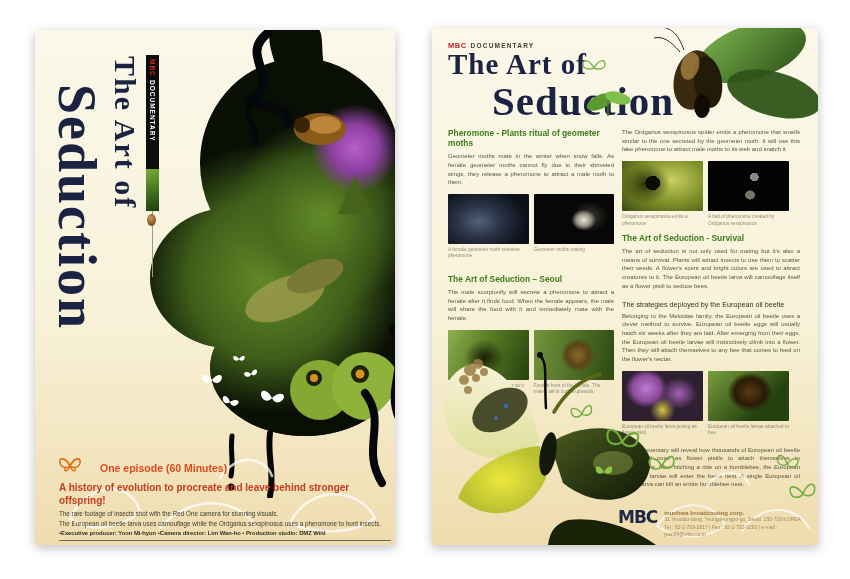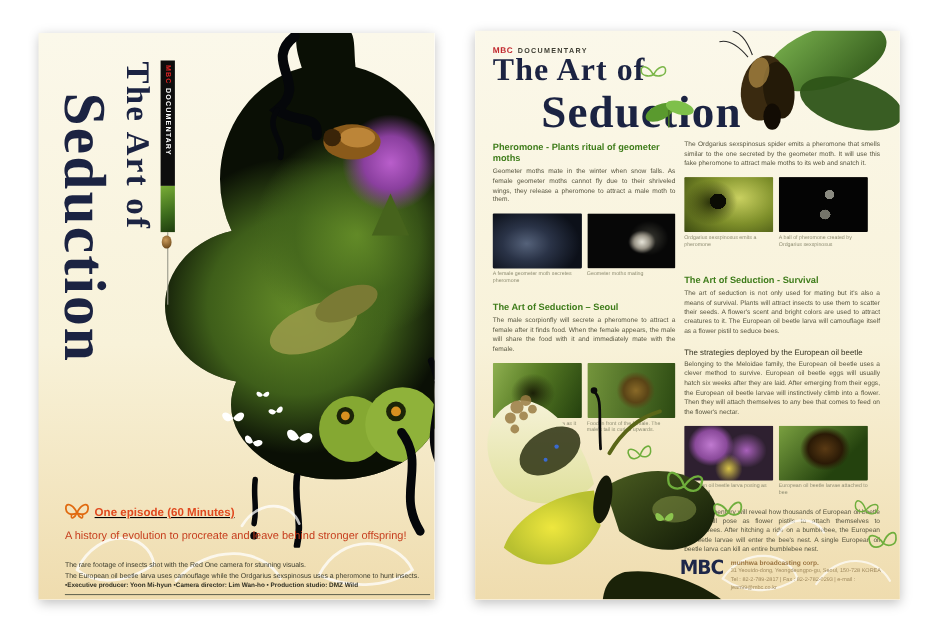--- a/index.html
+++ b/index.html
@@ -19,23 +19,23 @@
   .mbc-bar .doc{color:#ffffff;font-weight:bold;}
   .leaf-strip{left:111px;top:139px;width:13px;height:42px;
               background:linear-gradient(160deg,#79ad36 0%,#3c6b1c 60%,#1e3c0e 100%);}
   .hang-line{left:117px;top:181px;width:1px;height:66px;background:#9a9a8a;}
   .hang-bug{left:112px;top:184px;width:9px;height:12px;border-radius:50%;
             background:radial-gradient(circle at 40% 35%,#c99a5a,#7a5422 70%,#3a2810);}
   .vtitle{left:14px;top:26px;writing-mode:vertical-rl;color:#1b2342;
           font-family:"Liberation Serif",serif;font-weight:bold;line-height:1.02;}
   .vtitle .t1{display:block;font-size:30px;letter-spacing:2px;margin-left:5px;}
   .vtitle .t2{display:block;font-size:54px;letter-spacing:2px;margin-top:28px;}
-  .episode-row{left:24px;top:427px;display:flex;align-items:center;gap:5px;text-decoration:underline;}
+  .episode-row{left:24px;top:427px;display:flex;align-items:flex-end;gap:19px;}
   .episode-text{color:#e0491f;font-weight:bold;font-size:10.5px;}
-  .headline{left:24px;top:451px;color:#c63d1d;font-weight:normal;font-size:10px;line-height:1.3;}
+  .headline{left:24px;top:451px;color:#c63d1d;font-weight:bold;font-size:10px;line-height:1.3;}
   .subline{left:24px;top:479px;color:#3c3c2c;font-size:6.3px;line-height:1.55;}
   .credits{left:24px;top:500px;width:332px;color:#2e2e22;font-weight:bold;font-size:5.8px;
            border-bottom:1px solid #6a6a54;padding-bottom:4px;}
 
   
   .brand-row{left:16px;top:13px;display:flex;align-items:baseline;gap:4px;}
   .brand-logo{color:#c1272d;font-weight:900;font-size:7.5px;letter-spacing:.5px;}
   .brand-doc{color:#3f3f34;font-weight:bold;font-size:6.5px;letter-spacing:1.2px;}
   .rtitle{left:16px;top:22px;color:#1b2342;font-family:"Liberation Serif",serif;
           font-weight:bold;line-height:1;}
@@ -240,21 +240,21 @@
     <div class="col col2">
       <p class="sec-b">The Ordgarius sexspinosus spider emits a pheromone that smells similar to the one secreted by the geometer moth. It will use this fake pheromone to attract male moths to its web and snatch it.</p>
       <div class="ph-row">
         <div class="ph ph-c"></div>
         <div class="ph ph-d"></div>
       </div>
       <div class="cap-row">
         <div class="cap">Ordgarius sexspinosus emits a pheromone</div>
         <div class="cap">A ball of pheromone created by Ordgarius sexspinosus</div>
       </div>
-      <h3 class="sec-h" style="margin-top:22px;">The Art of Seduction - Survival</h3>
+      <h3 class="sec-h" style="margin-top:6px;">The Art of Seduction - Survival</h3>
       <p class="sec-b">The art of seduction is not only used for mating but it's also a means of survival. Plants will attract insects to use them to scatter their seeds. A flower's scent and bright colors are used to attract creatures to it. The European oil beetle larva will camouflage itself as a flower pistil to seduce bees.</p>
       <h4 class="sub-h">The strategies deployed by the European oil beetle</h4>
       <p class="sec-b">Belonging to the Meloidae family, the European oil beetle uses a clever method to survive. European oil beetle eggs will usually hatch six weeks after they are laid. After emerging from their eggs, the European oil beetle larvae will instinctively climb into a flower. Then they will attach themselves to any bee that comes to feed on the flower's nectar.</p>
       <div class="ph-row">
         <div class="ph ph-g"></div>
         <div class="ph ph-h"></div>
       </div>
       <div class="cap-row">
         <div class="cap">European oil beetle larva posing as flower pistil</div>
         <div class="cap">European oil beetle larvae attached to bee</div>

